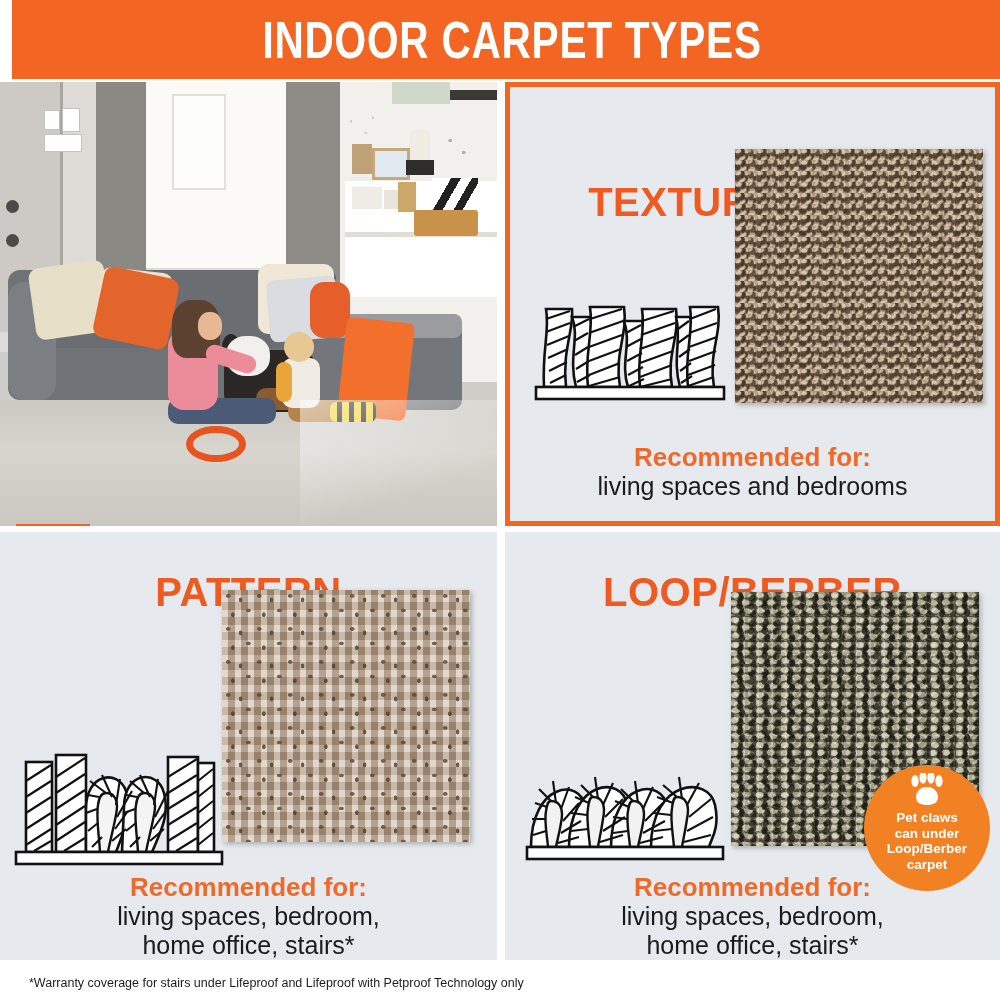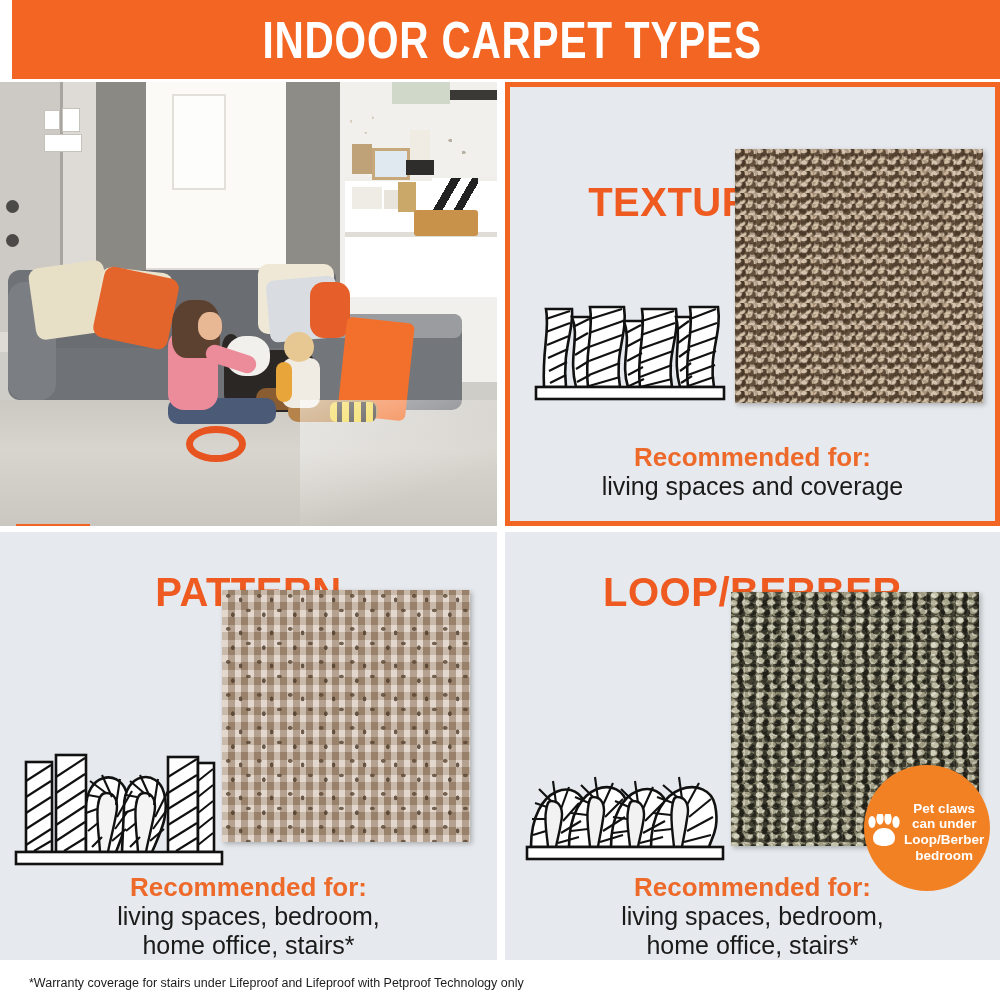--- a/index.html
+++ b/index.html
@@ -101,21 +101,21 @@
   
   .rec{position:absolute;width:100%;text-align:center;line-height:1.16;}
   .rec .rec-head{color:#ee6a2a;font-weight:bold;font-size:26px;display:block;}
   .rec .rec-line{color:#1a1a1a;font-size:25px;display:block;}
   #rec-texture{top:355px;}
   #rec-pattern{top:340px;}
   #rec-loop{top:340px;}
 
   
   #pet-badge{position:absolute;left:864px;top:765px;width:126px;height:126px;
-             border-radius:50%;background:#f28124;display:flex;flex-direction:row;
+             border-radius:50%;background:#f28124;display:flex;flex-direction:column;
              align-items:center;justify-content:flex-start;padding-top:8px;box-sizing:border-box;}
   #pet-badge .paw{width:40px;height:34px;position:relative;margin-bottom:3px;}
   #pet-badge .pawtext{color:#ffffff;font-size:13.5px;font-weight:bold;line-height:1.16;
                       text-align:center;}
   #pet-badge .pawtext span{display:block;}
 
   
   #hd-logo{position:absolute;left:16px;top:442px;width:74px;height:74px;background:#f06321;
            overflow:hidden;}
   #hd-logo .hd-inner{position:absolute;inset:0;display:flex;flex-direction:column;
@@ -343,21 +343,21 @@
           <path d="M157,74 L184,64"></path>
             <path d="M156,88 L183,78"></path>
             <path d="M156,99 L182,90"></path>
         </g>
         <rect x="4" y="100" width="188" height="12" fill="#ffffff" stroke="#111" stroke-width="2.6"></rect>
       </svg>
     </div>
 
     <div class="rec" id="rec-texture">
       <span class="rec-head">Recommended for:</span>
-      <span class="rec-line">living spaces and coverage</span>
+      <span class="rec-line">living spaces and bedrooms</span>
     </div>
   </div>
 
   <div class="panel" id="panel-pattern">
     <div class="panel-title" id="t-pattern">PATTERN</div>
 
     <div class="swatch" id="sw-pattern">
       <div class="tex"></div>
         <div class="tex2"></div>
     </div>
@@ -514,21 +514,21 @@
           <ellipse cx="24" cy="4.5" rx="3.6" ry="6.2"></ellipse>
           <ellipse cx="32" cy="8" rx="3.6" ry="6"></ellipse>
           <path d="M20,14 C27,14 31,19 31,24 C31,30 26,32 20,32 C14,32 9,30 9,24 C9,19 13,14 20,14 Z"></path>
         </g>
       </svg>
     </div>
     <div class="pawtext">
       <span>Pet claws</span>
       <span>can under</span>
       <span>Loop/Berber</span>
-      <span>bedroom</span>
+      <span>carpet</span>
     </div>
   </div>
 
   <div id="footer">
     <div id="footer-text">*Warranty coverage for stairs under Lifeproof and Lifeproof with Petproof Technology only</div>
   </div>
 
 </div>
 
 </body></html>

